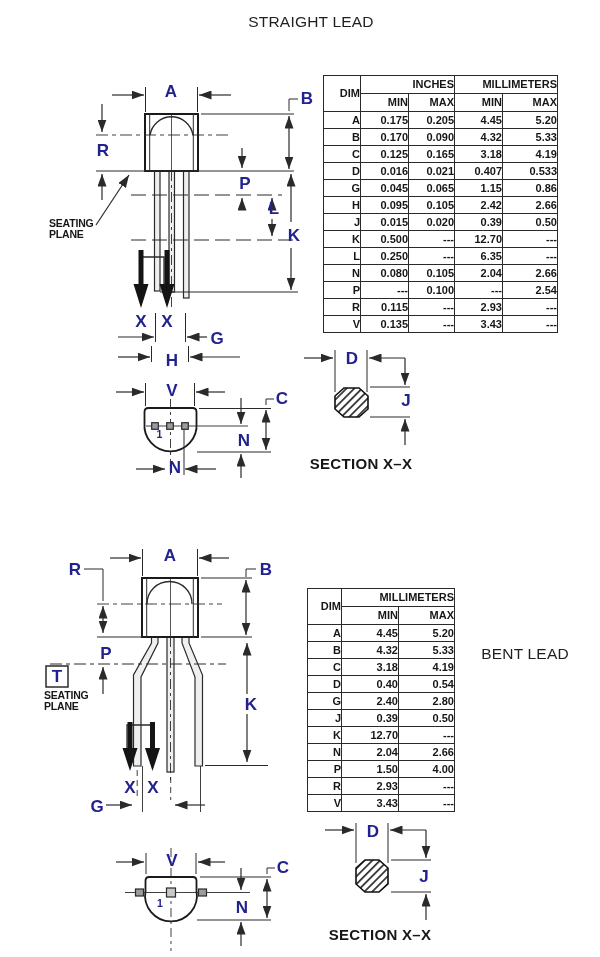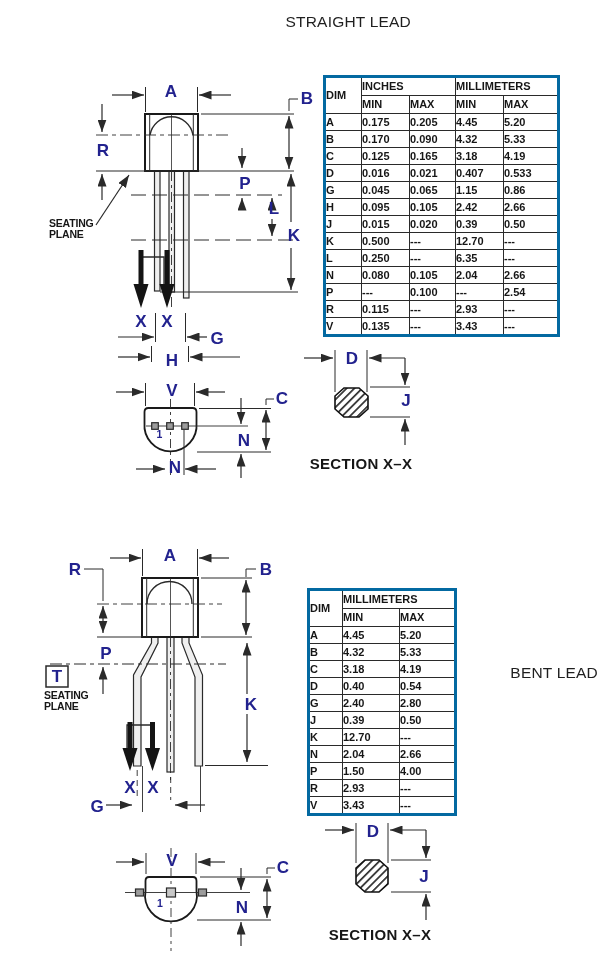--- a/index.html
+++ b/index.html
@@ -1,25 +1,25 @@
 <!DOCTYPE html>
 <html><head>
 <meta charset="utf-8">
 <style>
   html,body{margin:0;padding:0;}
   body{width:600px;height:957px;position:relative;background:#ffffff;overflow:hidden;
        font-family:"Liberation Sans",sans-serif;}
   #artwork{position:absolute;left:0;top:0;}
   .title{position:absolute;font:400 15.5px "Liberation Sans",sans-serif;color:#1f1f1f;
-         text-align:right;letter-spacing:.2px;}
+         text-align:center;letter-spacing:.2px;}
   #title-top{left:211px;top:12px;width:200px;line-height:20px;}
-  #title-right{left:452px;top:662px;width:146px;line-height:21px;}
+  #title-right{left:452px;top:643px;width:146px;line-height:21px;}
   .dimtable{position:absolute;border-collapse:collapse;table-layout:fixed;
-            font:700 11px "Liberation Sans",sans-serif;color:#161616;text-align:left;
-            border:3px solid #0369a1;background:#fff;}
+            font:700 11px "Liberation Sans",sans-serif;color:#161616;text-align:right;
+            border:1px solid #0369a1;background:#fff;}
   .dimtable th,.dimtable td{border:1.2px solid #2a2a2a;padding:0;height:16px;line-height:15px;
             font-weight:700;overflow:hidden;white-space:nowrap;}
   .dimtable th{height:17px;}
   #table-straight{left:323px;top:75px;width:234px;}
   #table-bent{left:307px;top:588px;width:147px;}
   
   .dim-label{font:700 17px "Liberation Sans",sans-serif;fill:#22228e;}
   .pin-label{font:700 10.5px "Liberation Sans",sans-serif;fill:#22228e;}
   .small-label{font:700 10.5px "Liberation Sans",sans-serif;fill:#161616;letter-spacing:-.2px;}
   .sect-label{font:700 15px "Liberation Sans",sans-serif;fill:#161616;letter-spacing:.3px;}

